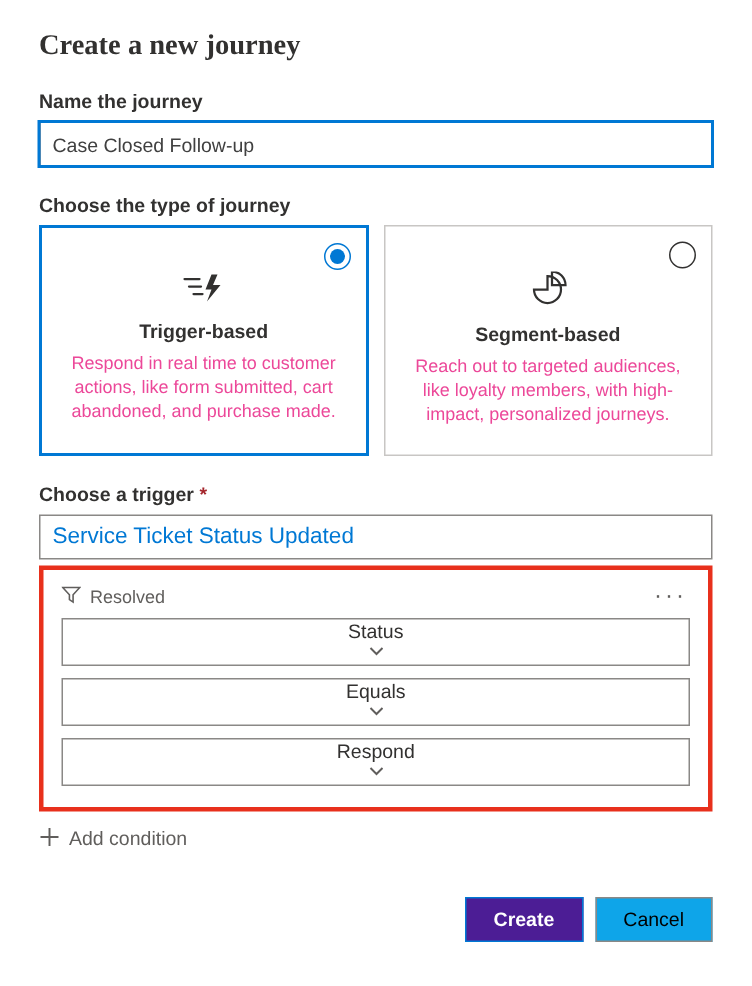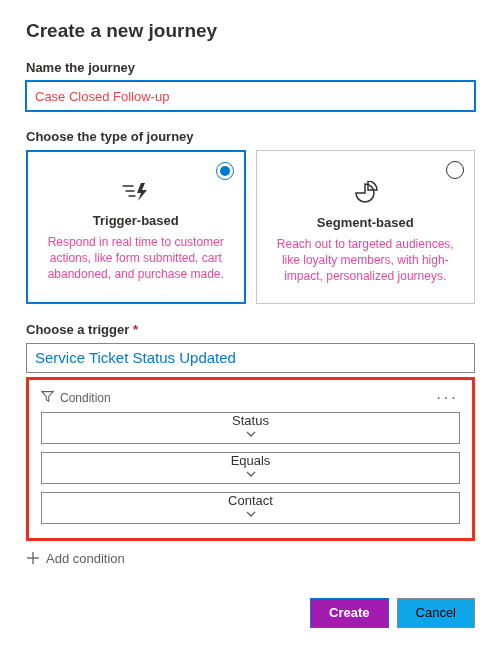--- a/index.html
+++ b/index.html
@@ -4,32 +4,32 @@
 <style>
   * { box-sizing: border-box; margin: 0; padding: 0; }
   body {
     font-family: "Segoe UI", -apple-system, Arial, sans-serif;
     font-size: 13px;
     color: #323130;
     background: #fff;
     width: 501px;
     padding: 20px 26px;
   }
-  h1 { font-size: 19px; font-weight: 600; margin-bottom: 18px; }
+  h1 { font-size: 19px; font-weight: 600; margin-bottom: 18px; font-family: Liberation Serif, serif; }
   .label { font-size: 13px; font-weight: 600; margin-bottom: 6px; }
   .text-input {
     width: 100%;
     border: 1px solid #323130;
     outline: 2px solid #0078d4;
     outline-offset: -1px;
     height: 30px;
     padding: 0 8px;
     font-size: 13px;
     font-family: inherit;
-    color: #ef4444;
+    color: #404040;
   }
   .section { margin-bottom: 18px; }
   .cards { display: flex; gap: 10px; border-radius: 20px; }
   .card {
     flex: 1;
     border: 1px solid #c8c6c4;
     padding: 30px 14px 18px 14px;
     text-align: center;
     position: relative;
     cursor: pointer;
@@ -103,21 +103,21 @@
   }
   .footer {
     display: flex; justify-content: flex-end; gap: 8px;
     margin-top: 30px;
   }
   .btn {
     height: 30px; padding: 0 18px;
     font-size: 13px; font-family: inherit;
     border: 1px solid #8a8886; background:#0ea5e9; cursor:pointer;
   }
-  .btn.primary { background:#a21caf; color:#fff; border-color:#0078d4; font-weight:600; }
+  .btn.primary { background:#4c1d95; color:#fff; border-color:#0078d4; font-weight:600; }
 </style>
 </head>
 <body>
 
 <h1>Create a new journey</h1>
 
 <div class="section">
   <div class="label">Name the journey</div>
   <input type="text" class="text-input" value="Case Closed Follow-up" style="">
 </div>
@@ -166,42 +166,42 @@
 </div>
 
 <div class="condition-box">
   <div class="cond-header">
     <div class="cond-header-left">
       <span>
         <svg width="13" height="13" viewBox="0 0 16 16">
             <path d="M1 2 L15 2 L9.5 8 L9.5 14 L6.5 12 L6.5 8 Z" fill="none" stroke="#605e5c" stroke-width="1.3"></path>
           </svg>
       </span>
-      <span>Condition</span>
+      <span>Resolved</span>
     </div>
     <div class="cond-more">···</div>
   </div>
   <div class="select-row">
     <span>Status</span>
     <span class="chev">
       <svg width="12" height="12" viewBox="0 0 12 12">
           <path d="M2 4 L6 8 L10 4" fill="none" stroke="#605e5c" stroke-width="1.3"></path>
         </svg>
     </span>
   </div>
   <div class="select-row">
     <span>Equals</span>
     <span class="chev">
       <svg width="12" height="12" viewBox="0 0 12 12">
           <path d="M2 4 L6 8 L10 4" fill="none" stroke="#605e5c" stroke-width="1.3"></path>
         </svg>
     </span>
   </div>
   <div class="select-row" style="margin-bottom:0;">
-    <span>Contact</span>
+    <span>Respond</span>
     <span class="chev">
       <svg width="12" height="12" viewBox="0 0 12 12">
           <path d="M2 4 L6 8 L10 4" fill="none" stroke="#605e5c" stroke-width="1.3"></path>
         </svg>
     </span>
   </div>
 </div>
 
 <div class="add-cond">
   <span>

